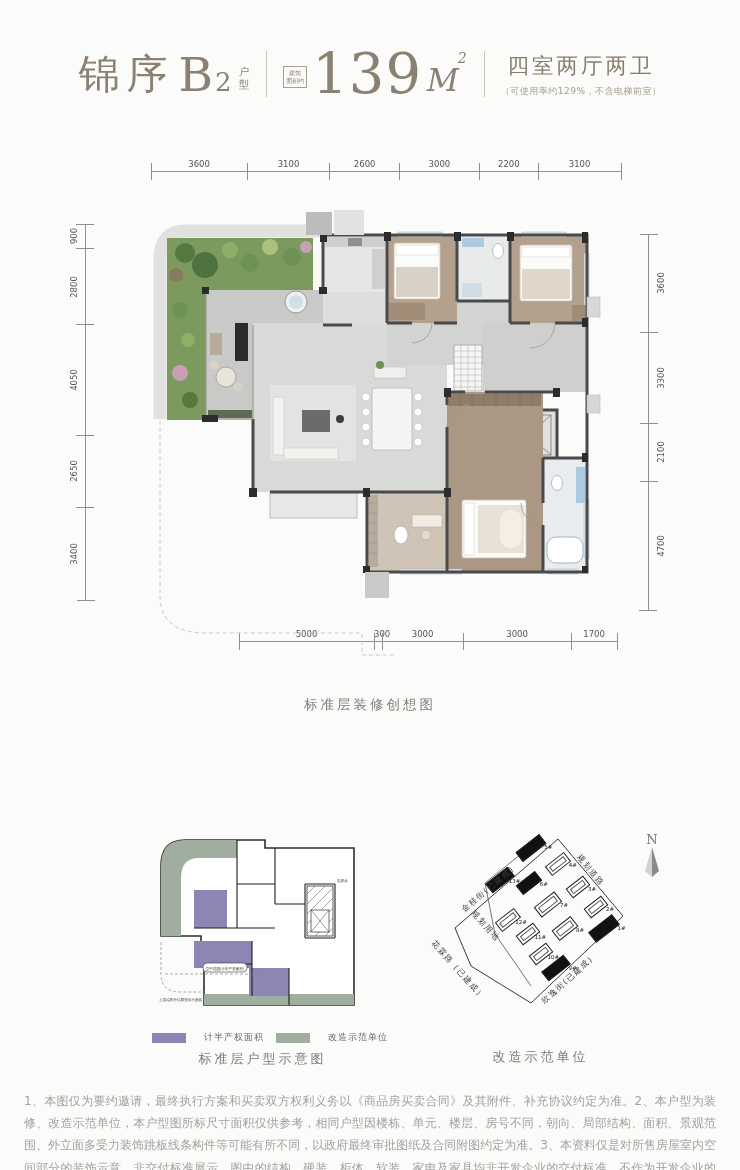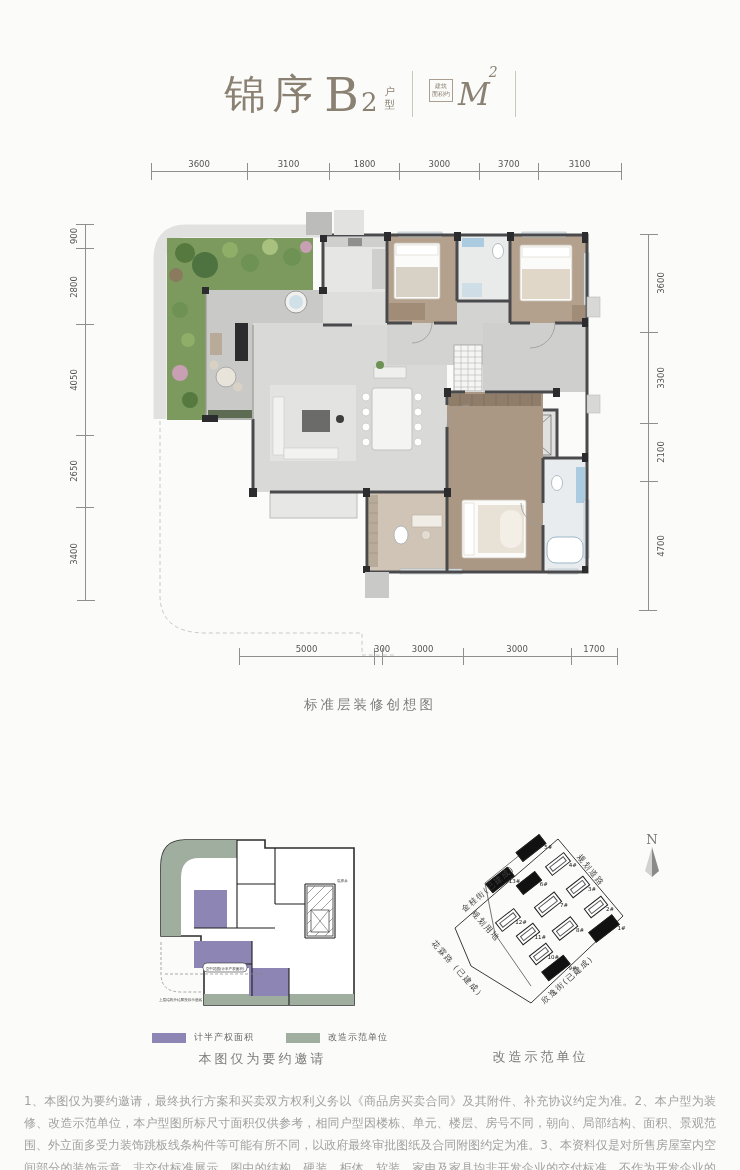--- a/index.html
+++ b/index.html
@@ -1,19 +1,19 @@
 <!DOCTYPE html>
 <html><head>
 <meta charset="utf-8">
 <style>
   html,body{margin:0;padding:0;background:#e9e9e9;}
   #page{position:relative;width:740px;height:1170px;background:#fbfbf9;margin:0 auto;overflow:hidden;
         font-family:"DejaVu Sans","Liberation Sans",sans-serif;}
   
-  #header{position:absolute;left:0;top:36px;width:740px;height:76px;display:flex;align-items:center;justify-content:center;gap:16px;color:#8b8173;margin-top:20px;}
+  #header{position:absolute;left:0;top:36px;width:740px;height:76px;display:flex;align-items:center;justify-content:center;gap:16px;color:#8b8173;}
   .title-row{display:flex;align-items:flex-end;gap:4px;}
   .t-main{font-family:"DejaVu Serif","Liberation Serif",serif;font-size:41px;letter-spacing:7px;line-height:1;}
   .t-b{font-family:"DejaVu Serif","Liberation Serif",serif;font-size:47px;line-height:.85;}
   .t-b2{font-family:"DejaVu Serif","Liberation Serif",serif;font-size:26px;line-height:1;margin-left:-2px;}
   .t-stack{display:flex;flex-direction:column;font-size:10.5px;line-height:1.2;letter-spacing:1px;margin-left:3px;margin-bottom:4px;}
   .hdr-div{width:1px;height:46px;background:#ccc5ba;}
   .area-row{display:flex;align-items:flex-end;gap:5px;}
   .area-box{border:1px solid #a99f90;font-size:6px;line-height:1.35;padding:2px 2px;display:flex;flex-direction:column;align-items:center;margin-bottom:8px;color:#8b8173;}
   .a-val{font-family:"DejaVu Serif","Liberation Serif",serif;font-size:56px;line-height:.8;letter-spacing:1px;}
   .a-unit{font-family:"DejaVu Serif","Liberation Serif",serif;font-size:31px;line-height:1;font-style:italic;}
@@ -32,21 +32,21 @@
   .v-right .dim-seg{border-right:1px solid #8f8f8f;}
   .v-left .dim-seg{border-left:1px solid #8f8f8f;}
   .v-right .dim-seg::before,.v-right .dim-end::before{content:'';position:absolute;top:-.5px;right:-9px;width:18px;height:1px;background:#8f8f8f;}
   .v-left .dim-seg::before,.v-left .dim-end::before{content:'';position:absolute;top:-.5px;left:-9px;width:18px;height:1px;background:#8f8f8f;}
   .dims-v .dim-end{height:0;position:relative;}
   .dims-v .dim-label{position:absolute;top:50%;left:50%;transform:translate(-50%,-50%) rotate(-90deg);font-size:8.5px;color:#555;white-space:nowrap;}
   
   .caption{position:absolute;text-align:center;color:#7c7c7a;letter-spacing:3px;font-size:13.5px;}
   
   #legend{position:absolute;left:152px;top:1031px;width:236px;display:flex;justify-content:space-between;}
-  .lg-item{display:flex;align-items:center;gap:8px;}
+  .lg-item{display:flex;align-items:center;gap:18px;}
   .lg-swatch{width:34px;height:10px;}
   .lg-label{font-size:9px;color:#666;letter-spacing:1px;}
   
   #map{position:absolute;left:433px;top:826px;width:260px;height:200px;}
   .bld{position:absolute;border:1px solid #222;box-sizing:border-box;}
   .bld.white{background:#fff;}
   .bld.white::before{content:'';position:absolute;inset:2px;border:.5px solid #555;}
   .bld.filled{background:#111;}
   .bld .bl{position:absolute;right:-4px;bottom:-8px;font-size:5.5px;color:#111;transform:rotate(38deg);}
   .street{position:absolute;font-size:8px;color:#3d3d3d;white-space:nowrap;transform-origin:0 0;letter-spacing:1.5px;}
@@ -69,47 +69,52 @@
         <span>户</span>
         <span>型</span>
       </span>
     </div>
     <div class="hdr-div"></div>
     <div class="area-row">
       <span class="area-box">
         <span>建筑</span>
         <span>面积约</span>
       </span>
+      <span class="a-val">139</span>
       <span class="a-unit"><span>M</span><span class="a-sup">2</span></span>
     </div>
     <div class="hdr-div"></div>
+    <div class="rooms-col">
+      <span class="rooms-main">四室两厅两卫</span>
+      <span class="rooms-note">（可使用率约129%，不含电梯前室）</span>
+    </div>
   </div>
 
   <div id="dims-top" class="dims-h" style="left:151px;top:158px;width:470px;">
       <div class="dim-seg" style="flex-grow: 3600;">
         <span class="dim-label">3600</span>
       </div>
       <div class="dim-seg" style="flex-grow: 3100;">
         <span class="dim-label">3100</span>
       </div>
       <div class="dim-seg" style="flex-grow: 2600;">
-        <span class="dim-label">1800</span>
+        <span class="dim-label">2600</span>
       </div>
       <div class="dim-seg" style="flex-grow: 3000;">
         <span class="dim-label">3000</span>
       </div>
       <div class="dim-seg" style="flex-grow: 2200;">
-        <span class="dim-label">3700</span>
+        <span class="dim-label">2200</span>
       </div>
       <div class="dim-seg" style="flex-grow: 3100;">
         <span class="dim-label">3100</span>
       </div>
       <div class="dim-end"></div>
     </div>
-  <div id="dims-bottom" class="dims-h" style="left:239px;top:628px;width:378px;margin-top:15px;">
+  <div id="dims-bottom" class="dims-h" style="left:239px;top:628px;width:378px;">
       <div class="dim-seg" style="flex-grow: 5000;">
         <span class="dim-label">5000</span>
       </div>
       <div class="dim-seg" style="flex-grow: 300;">
         <span class="dim-label">300</span>
       </div>
       <div class="dim-seg" style="flex-grow: 3000;">
         <span class="dim-label">3000</span>
       </div>
       <div class="dim-seg" style="flex-grow: 4000;">
@@ -375,21 +380,21 @@
   <div id="legend">
     <div class="lg-item">
       <span class="lg-swatch" style="background: rgb(141, 133, 180);"></span>
       <span class="lg-label">计半产权面积</span>
     </div>
     <div class="lg-item">
       <span class="lg-swatch" style="background: rgb(159, 174, 159);"></span>
       <span class="lg-label">改造示范单位</span>
     </div>
   </div>
-  <div class="caption" style="left:145px;top:1050px;width:235px;font-size:13px;">本图仅为要约邀请</div>
+  <div class="caption" style="left:145px;top:1050px;width:235px;font-size:13px;">标准层户型示意图</div>
 
   <div id="map">
     <svg viewBox="0 0 260 200" style="position:absolute;left:0;top:0;width:260px;height:200px;">
       <polygon points="125,13 190,90 98,177 38,140 22,102" fill="none" stroke="#3a3a3a" stroke-width="1"></polygon>
       <polyline points="52,57 62,108 98,160" fill="none" stroke="#3a3a3a" stroke-width=".7"></polyline>
       <polyline points="52,57 88,28" fill="none" stroke="#3a3a3a" stroke-width=".7"></polyline>
     </svg>
     <div id="map-buildings">
         <div class="bld filled" style="left: 83px; top: 16px; width: 30px; height: 12px; transform: rotate(-38deg);">
           <span class="bl">5#</span>

